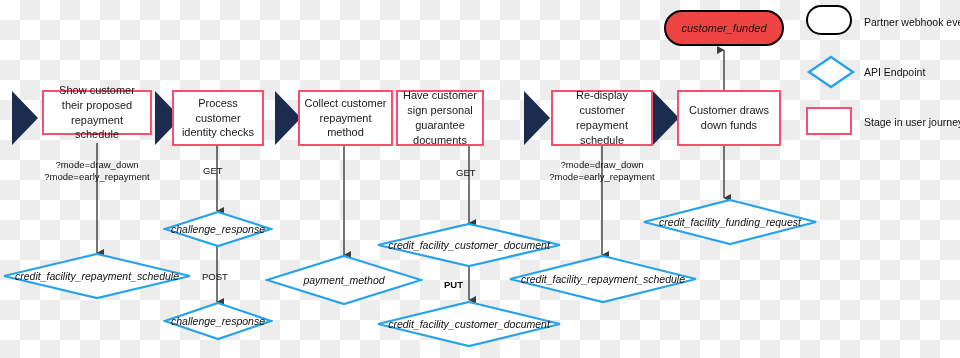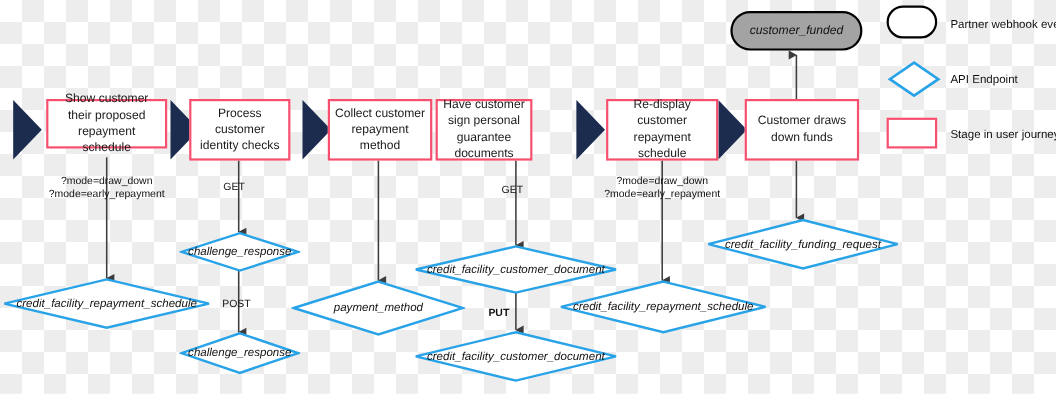--- a/index.html
+++ b/index.html
@@ -74,21 +74,21 @@
     font-size: 10.5px;
     color: #111111;
     white-space: nowrap;
     text-align: center;
   }
 
   
   .webhook-pill {
     position: absolute;
     box-sizing: border-box;
-    background: #a3a3a3;
+    background: #ef4444;
     border: 2.5px solid #000000;
     border-radius: 20px;
     display: flex;
     align-items: center;
     justify-content: center;
     font-style: italic;
     font-size: 11px;
     color: #111111;
     z-index: 5;
   }

